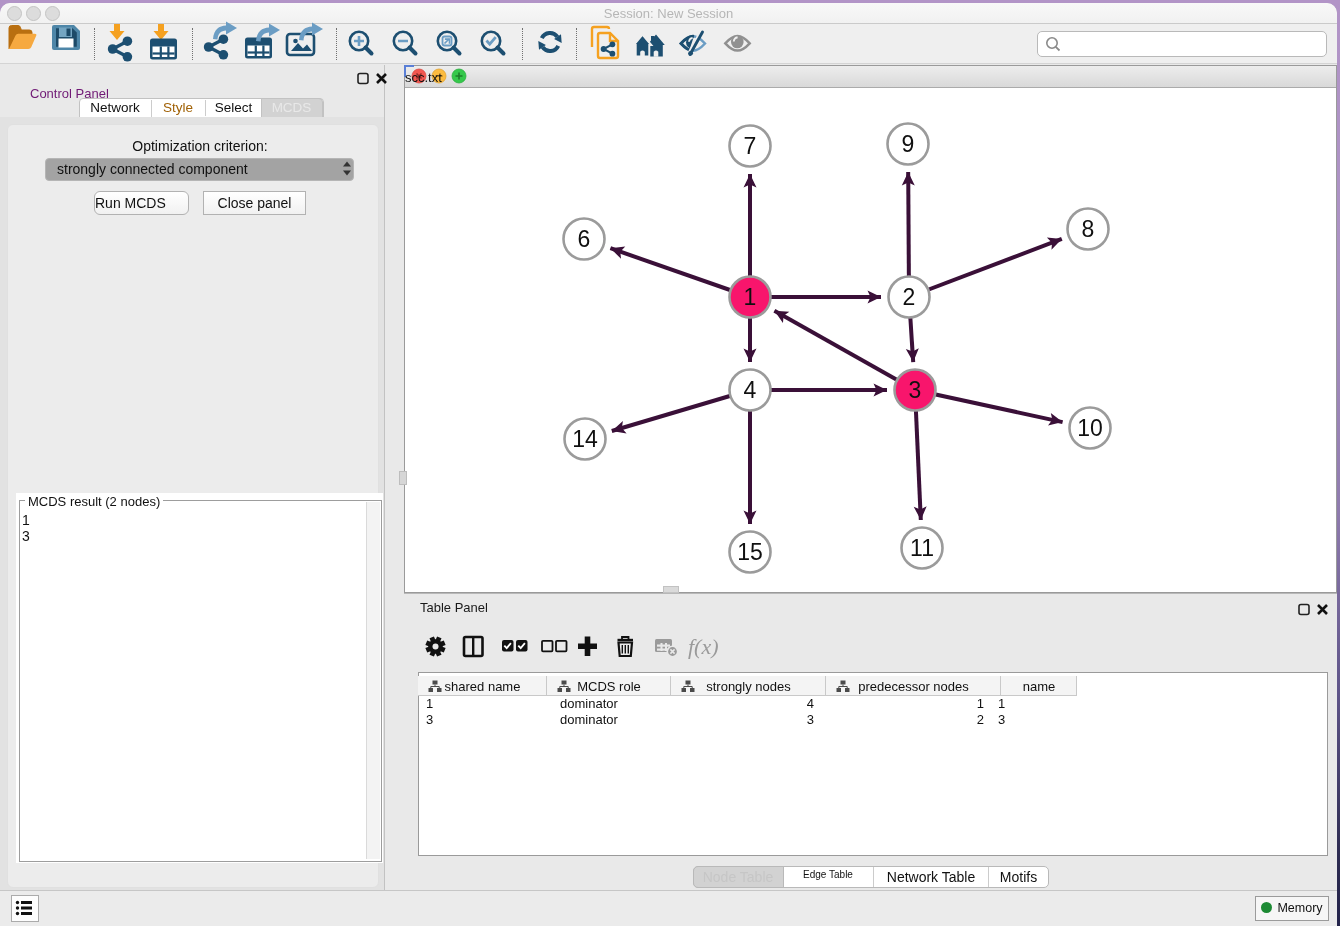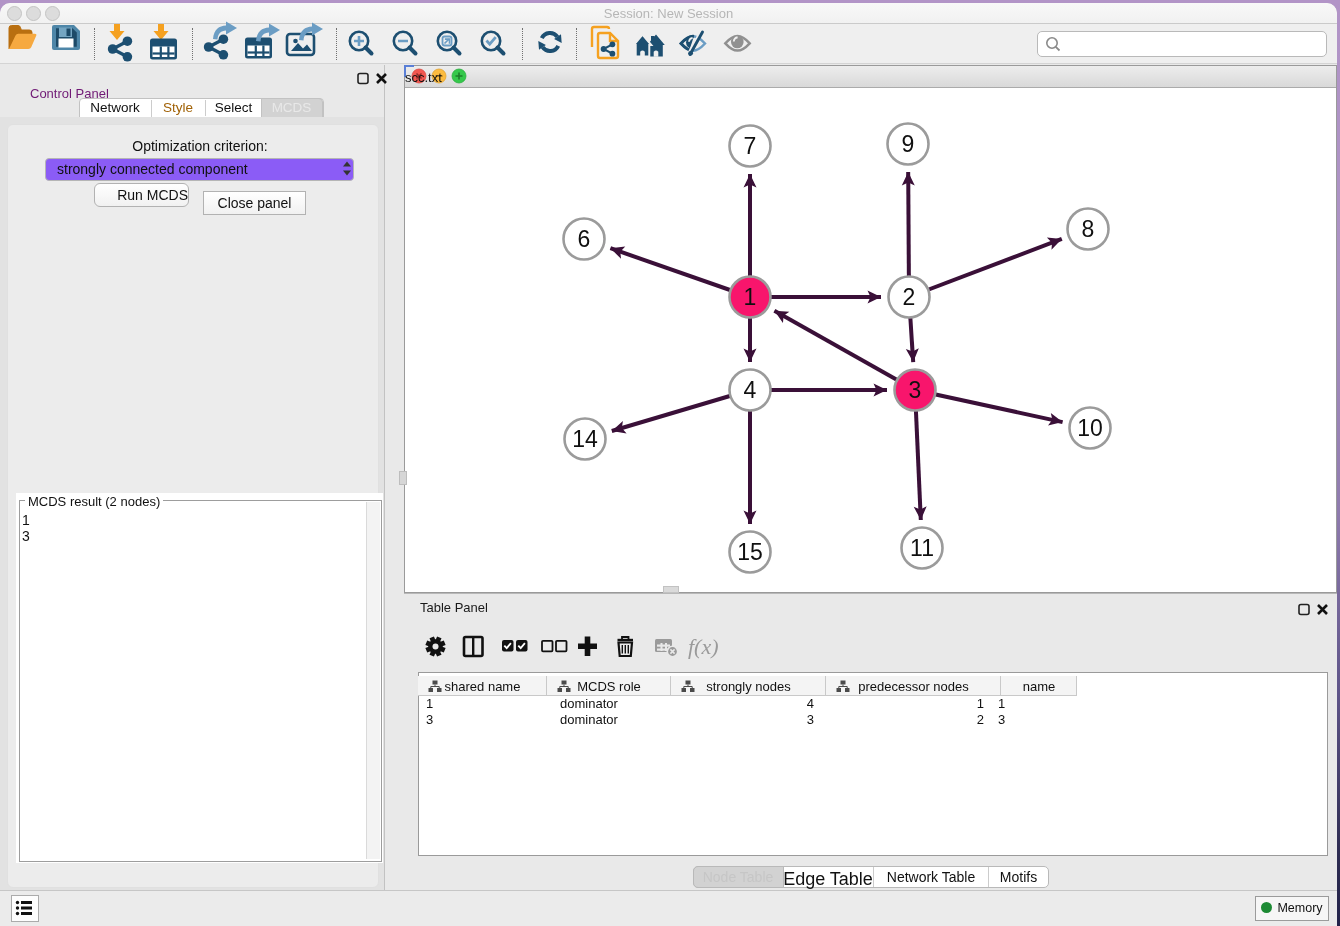--- a/index.html
+++ b/index.html
@@ -123,27 +123,27 @@
  <div class="abs" style="left:261px;top:95px;width:60px;height:19px;background:#d2d2d2;border:1px solid #c2c2c2;border-radius:0 4px 0 0"></div>
  <div class="abs" style="left:79px;top:97px;width:72px;text-align:center;font-size:13.5px;color:#111;border-right:1px solid #ccc;height:20px">Network</div>
  <div class="abs" style="left:151px;top:97px;width:54px;text-align:center;font-size:13.5px;color:#a16207;border-right:1px solid #ccc;height:16px">Style</div>
  <div class="abs" style="left:205px;top:97px;width:57px;text-align:center;font-size:13.5px;color:#111;height:16px">Select</div>
  <div class="abs" style="left:262px;top:97px;width:59px;text-align:center;font-size:13.5px;color:#e8e8e8;height:16px">MCDS</div>
 
  <div class="abs" style="left:0px;top:114px;width:384px;height:773px;background:#e2e2e2"></div>
  <div class="abs" style="left:7px;top:121px;width:370px;height:762px;background:#ececec;border:1px solid #e0e0e0;border-radius:6px"></div>
  <div class="abs" style="left:0;top:135px;width:400px;text-align:center;font-size:14px;color:#111"><span style="margin-left:-0px">Optimization criterion:</span></div>
 
- <div class="abs" style="left:45px;top:155px;width:296px;height:21px;background:#8b5cf6;border:1px solid #b5b5b5;border-radius:4px;font-size:14px;color:#111;line-height:21px;padding-left:11px">strongly connected component</div>
+ <div class="abs" style="left:45px;top:155px;width:296px;height:21px;background:#a3a3a3;border:1px solid #b5b5b5;border-radius:4px;font-size:14px;color:#111;line-height:21px;padding-left:11px">strongly connected component</div>
  <svg class="abs" width="14" height="18" style="left:340px;top:157px" xmlns="http://www.w3.org/2000/svg">
       <path d="M7,1.5 l4,5 h-8 Z" fill="#333"></path>
       <path d="M7,15.5 l-4,-5 h8 Z" fill="#333"></path>
     </svg>
 
- <div class="abs" style="left:94px;top:180px;width:93px;height:22px;background:linear-gradient(#fff,#f1f1f1);border:1px solid #b2b2b2;border-radius:6px;text-align:right;font-size:14px;color:#111;line-height:22px">Run MCDS</div>
+ <div class="abs" style="left:94px;top:188px;width:93px;height:22px;background:linear-gradient(#fff,#f1f1f1);border:1px solid #b2b2b2;border-radius:6px;text-align:left;font-size:14px;color:#111;line-height:22px">Run MCDS</div>
  <div class="abs" style="left:203px;top:188px;width:101px;height:22px;background:linear-gradient(#fff,#f1f1f1);border:1px solid #b2b2b2;border-radius:0;text-align:center;font-size:14px;color:#111;line-height:22px">Close panel</div>
 
  <div class="abs" style="left:16px;top:490px;width:367px;height:370px;background:#fff"></div>
  <div class="abs" style="left:19px;top:497px;width:361px;height:360px;border:1px solid #9d9d9d"></div>
  <div class="abs" style="left:366px;top:499px;width:13px;height:357px;background:#f3f3f3;border-left:1px solid #dadada"></div>
  <div class="abs" style="left:25px;top:491px;font-size:13px;color:#111;background:#fff;padding:0 3px">MCDS result (2 nodes)</div>
  <div class="abs" style="left:22px;top:509px;font-size:14px;color:#111;line-height:16px">1<br>3</div>
 
  <div class="abs" style="left:404px;top:62px;width:933px;height:528px;background:#fff;border:1px solid #9a9a9a;box-sizing:border-box"></div>
  <div class="abs" style="left:405px;top:63px;width:931px;height:21px;background:linear-gradient(#ededed,#d9d9d9);border-bottom:1px solid #ababab"></div>
@@ -288,21 +288,21 @@
 <div style="position:absolute;left:560px;top:709px;font-size:13px;color:#111">dominator</div>
 <div style="position:absolute;left:700px;top:709px;width:114px;text-align:right;font-size:13px;color:#111">3</div>
 <div style="position:absolute;left:870px;top:709px;width:114px;text-align:right;font-size:13px;color:#111">2</div>
 <div style="position:absolute;left:998px;top:709px;font-size:13px;color:#111">3</div>
 
  <div class="abs" style="left:693px;top:863px;width:354px;height:20px;background:#fff;border:1px solid #b9b9b9;border-radius:5px"></div>
  <div class="abs" style="left:693px;top:863px;width:89px;height:20px;background:#d2d2d2;border:1px solid #b9b9b9;border-radius:5px 0 0 5px"></div>
  <div class="abs" style="left:873px;top:864px;width:1px;height:20px;background:#ccc"></div>
  <div class="abs" style="left:988px;top:864px;width:1px;height:20px;background:#ccc"></div>
  <div class="abs" style="left:693px;top:866px;width:90px;text-align:center;font-size:14px;color:#c6c6c6">Node Table</div>
- <div class="abs" style="left:783px;top:866px;width:90px;text-align:center;font-size:18px;color:#111">Edge Table</div>
+ <div class="abs" style="left:783px;top:866px;width:90px;text-align:center;font-size:10px;color:#111">Edge Table</div>
  <div class="abs" style="left:874px;top:866px;width:114px;text-align:center;font-size:14px;color:#111">Network Table</div>
  <div class="abs" style="left:989px;top:866px;width:59px;text-align:center;font-size:14px;color:#111">Motifs</div>
 
  <div class="abs" style="left:0;top:887px;width:1337px;height:36px;background:#ebebeb;border-top:1px solid #c6c6c6"></div>
  <div class="abs" style="left:11px;top:892px;width:26px;height:25px;background:#fdfdfd;border:1px solid #ababab"></div>
  <svg class="abs" width="20" height="16" style="left:15px;top:897px" xmlns="http://www.w3.org/2000/svg">
   <circle cx="2.5" cy="2.5" r="1.7" fill="#111"></circle>
       <rect x="6" y="1" width="11" height="3" fill="#111"></rect>
   <circle cx="2.5" cy="8" r="1.7" fill="#111"></circle>
       <rect x="6" y="6.5" width="11" height="3" fill="#111"></rect>

